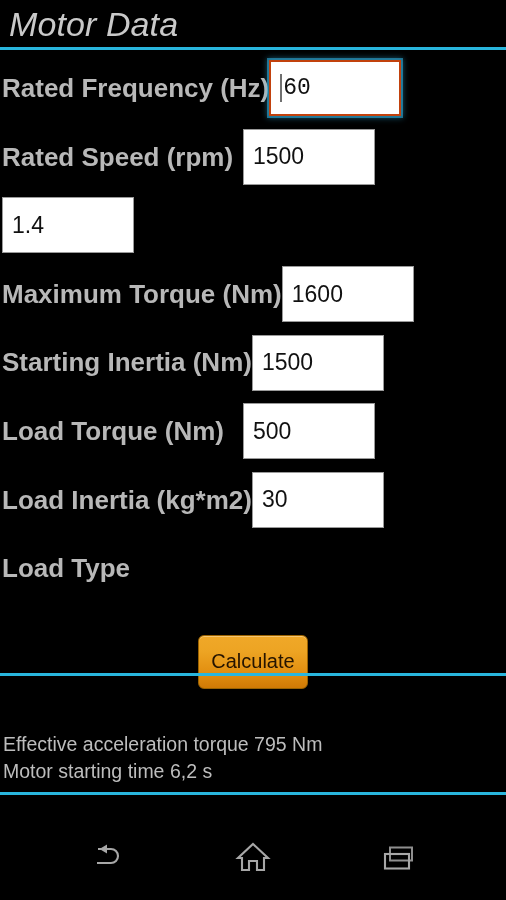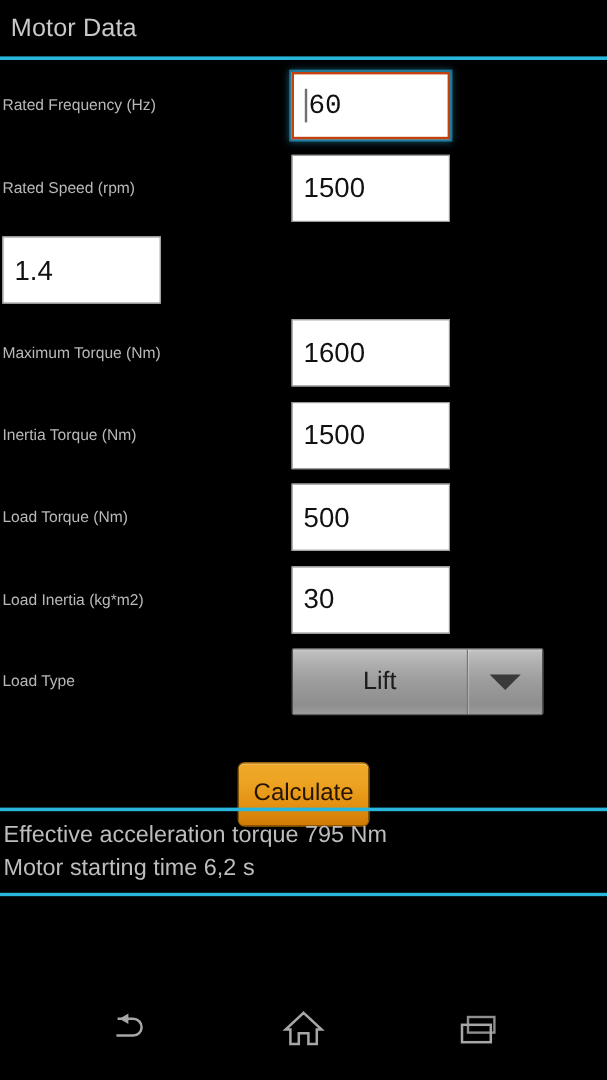--- a/index.html
+++ b/index.html
@@ -29,24 +29,25 @@
     height: 47px;
     flex: 0 0 47px;
     display: flex;
     align-items: center;
     padding-left: 9px;
     box-sizing: border-box;
     background: #000000;
   }
   .title-text {
     color: #c9c9c9;
-    font-size: 21px;
+    font-size: 34px;
     font-weight: 400;
     letter-spacing: 0.1px;
     line-height: 1;
+    font-style: italic;
   }
 
   .divider {
     flex: 0 0 3px;
     height: 3px;
     width: 100%;
     background: #29b6dd;
   }
   .divider.thin {
     flex: 0 0 3px;
@@ -63,22 +64,22 @@
   .row {
     display: flex;
     align-items: center;
     height: 68.6px;
     padding-left: 2px;
     box-sizing: border-box;
   }
 
   .row-label {
     color: #b8b8b8;
-    font-size: 13px;
-    font-weight: 400;
+    font-size: 26px;
+    font-weight: 700;
     line-height: 1.1;
     flex: 0 0 241px;
     white-space: nowrap;
   }
 
   .field {
     width: 132px;
     height: 56px;
     box-sizing: border-box;
     background: #ffffff;
@@ -167,20 +168,21 @@
     justify-content: center;
     box-shadow: inset 0 1px 0 rgba(255,255,255,0.35);
     cursor: pointer;
     margin-top: 48px;
   }
 
   
   .results {
     padding: 7px 0 6px 3px;
     box-sizing: border-box;
+    margin-top: 48px;
   }
   .result-line {
     color: #bdbdbd;
     font-size: 19.5px;
     line-height: 1.42;
     white-space: nowrap;
   }
 
   .filler { flex: 1 1 auto; background: #000000; }
 
@@ -240,21 +242,21 @@
     </div>
 
     <div class="row">
       <span class="row-label">Maximum Torque (Nm)</span>
       <div class="field">
         <span>1600</span>
       </div>
     </div>
 
     <div class="row">
-      <span class="row-label">Inertia Torque (Nm)</span>
+      <span class="row-label">Starting Inertia (Nm)</span>
       <div class="field">
         <span>1500</span>
       </div>
     </div>
 
     <div class="row">
       <span class="row-label">Load Torque (Nm)</span>
       <div class="field">
         <span>500</span>
       </div>
@@ -262,26 +264,20 @@
 
     <div class="row">
       <span class="row-label">Load Inertia (kg*m2)</span>
       <div class="field">
         <span>30</span>
       </div>
     </div>
 
     <div class="row spinner-row">
       <span class="row-label">Load Type</span>
-      <div class="spinner">
-        <span class="spinner-value">Lift</span>
-        <span class="spinner-arrow-cell">
-          <span class="caret-down"></span>
-        </span>
-      </div>
     </div>
 
     <div class="button-row">
       <div class="calc-btn">Calculate</div>
     </div>
 
   </div>
 
   <div class="divider"></div>
 

